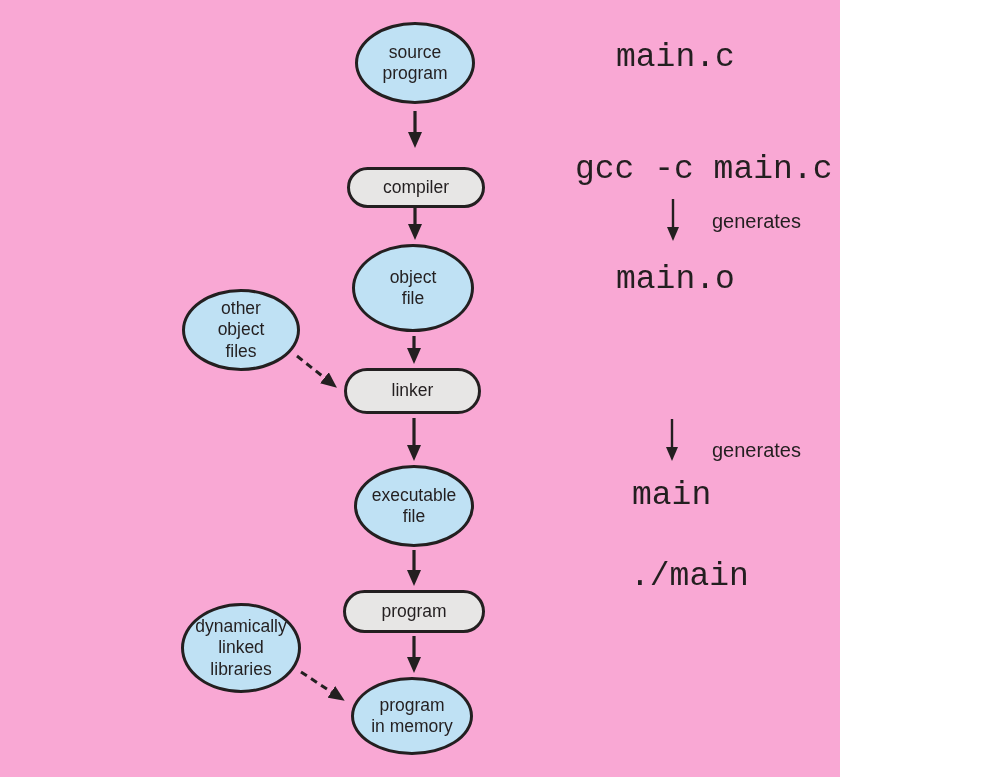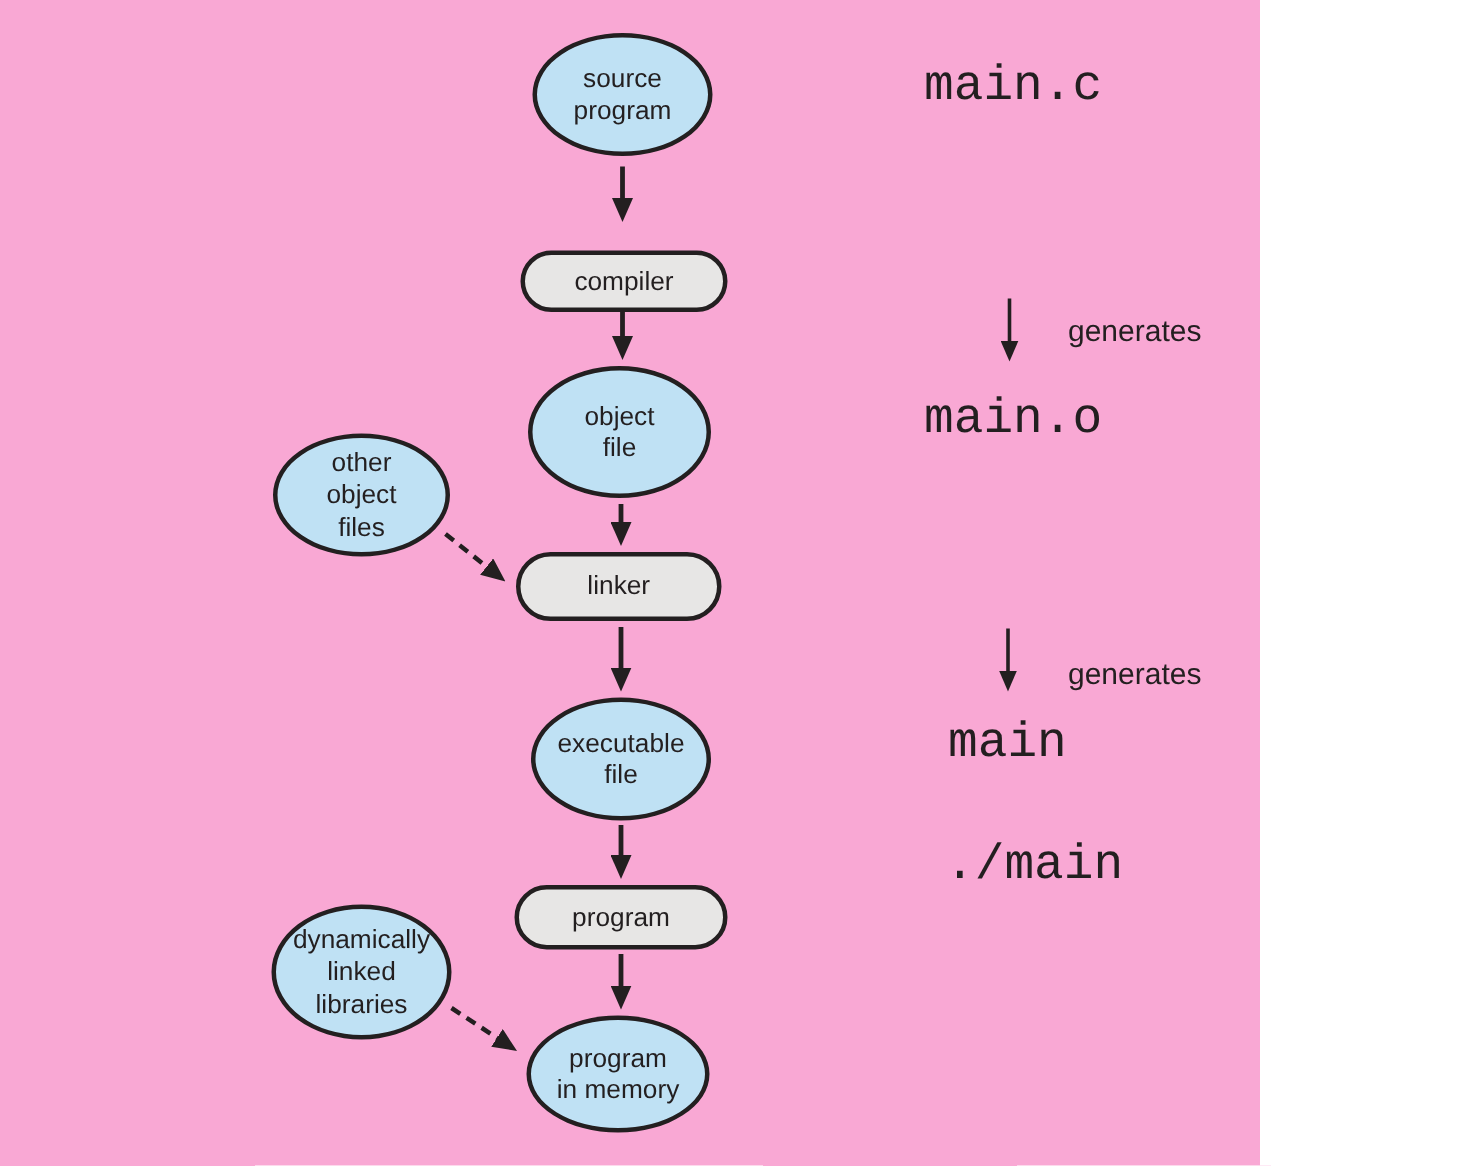--- a/index.html
+++ b/index.html
@@ -112,20 +112,21 @@
 
   <div class="node ellipse" style="left:181px; top:603px; width:120px; height:90px;">dynamically
 linked
 libraries</div>
 
   <div class="node ellipse" style="left:351px; top:677px; width:122px; height:78px;">program
 in memory</div>
 
   <div class="cmd" style="left:616px; top:41px;">main.c</div>
 
+  <div class="cmd" style="left:575px; top:153px;">gcc -c main.c</div>
 
   <div class="cmd" style="left:616px; top:263px;">main.o</div>
 
 
   <div class="cmd" style="left:632px; top:479px;">main</div>
 
   <div class="cmd" style="left:605px; top:560px;margin-left:25px;">./main</div>
 
   <div class="gen-label" style="left:712px; top:209px;">generates</div>
 

